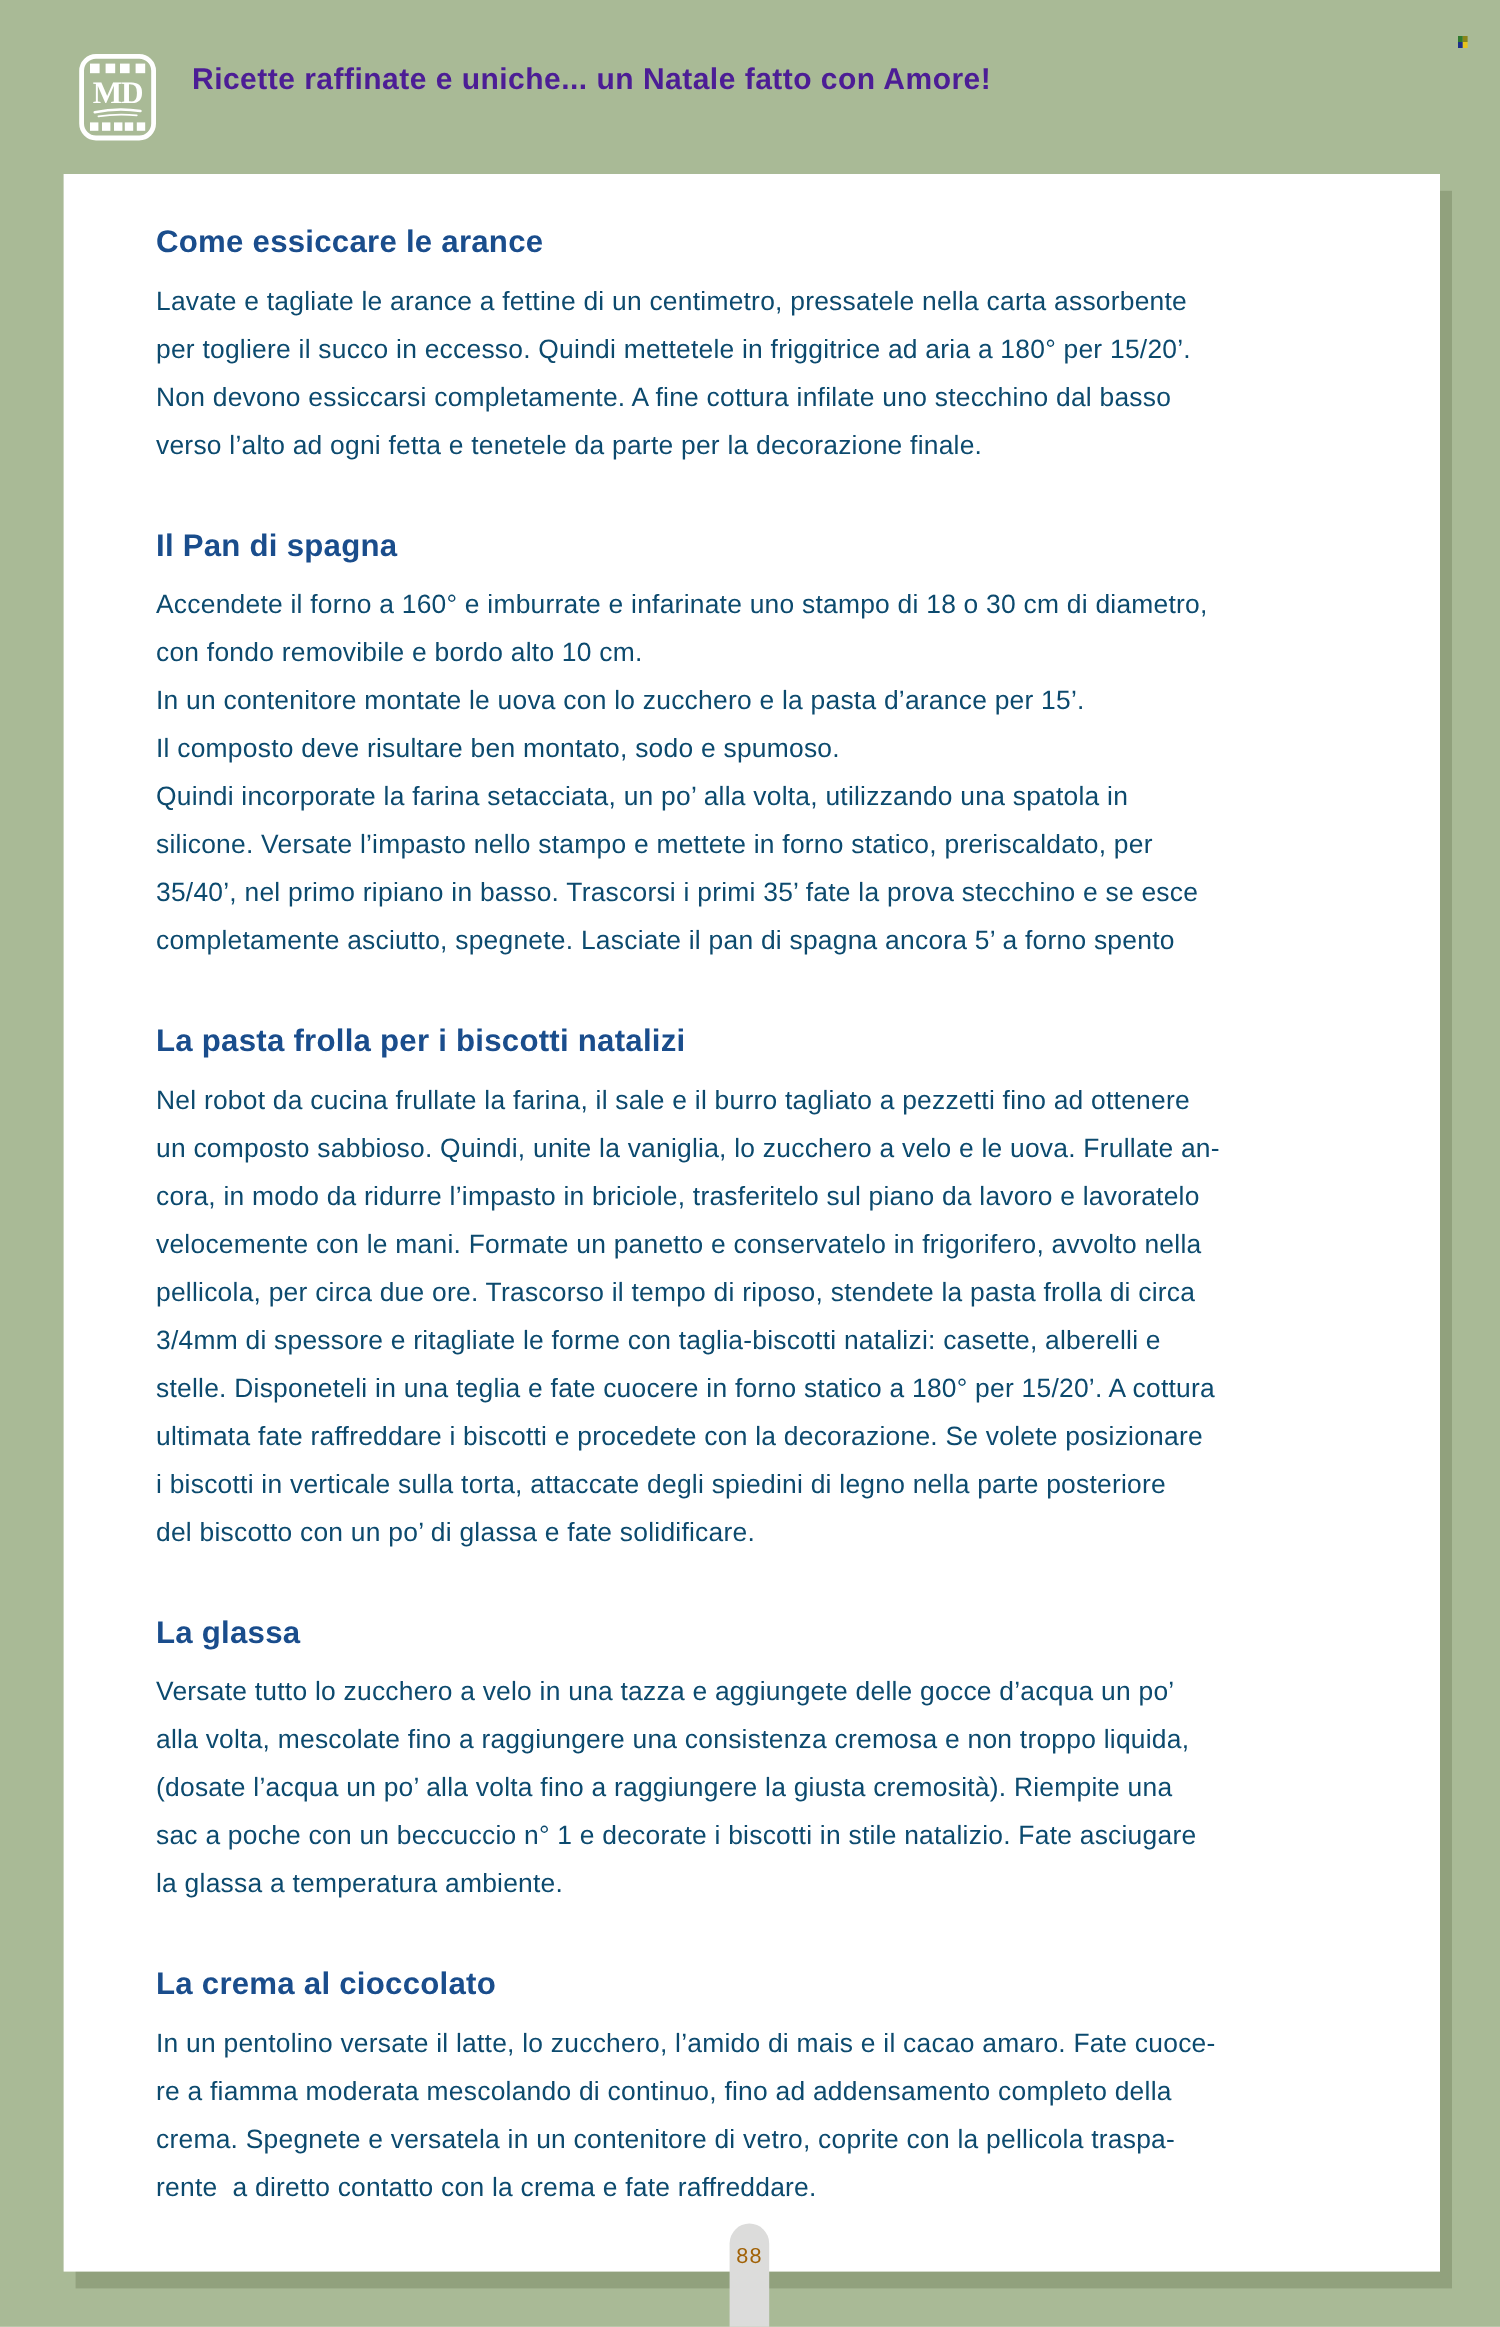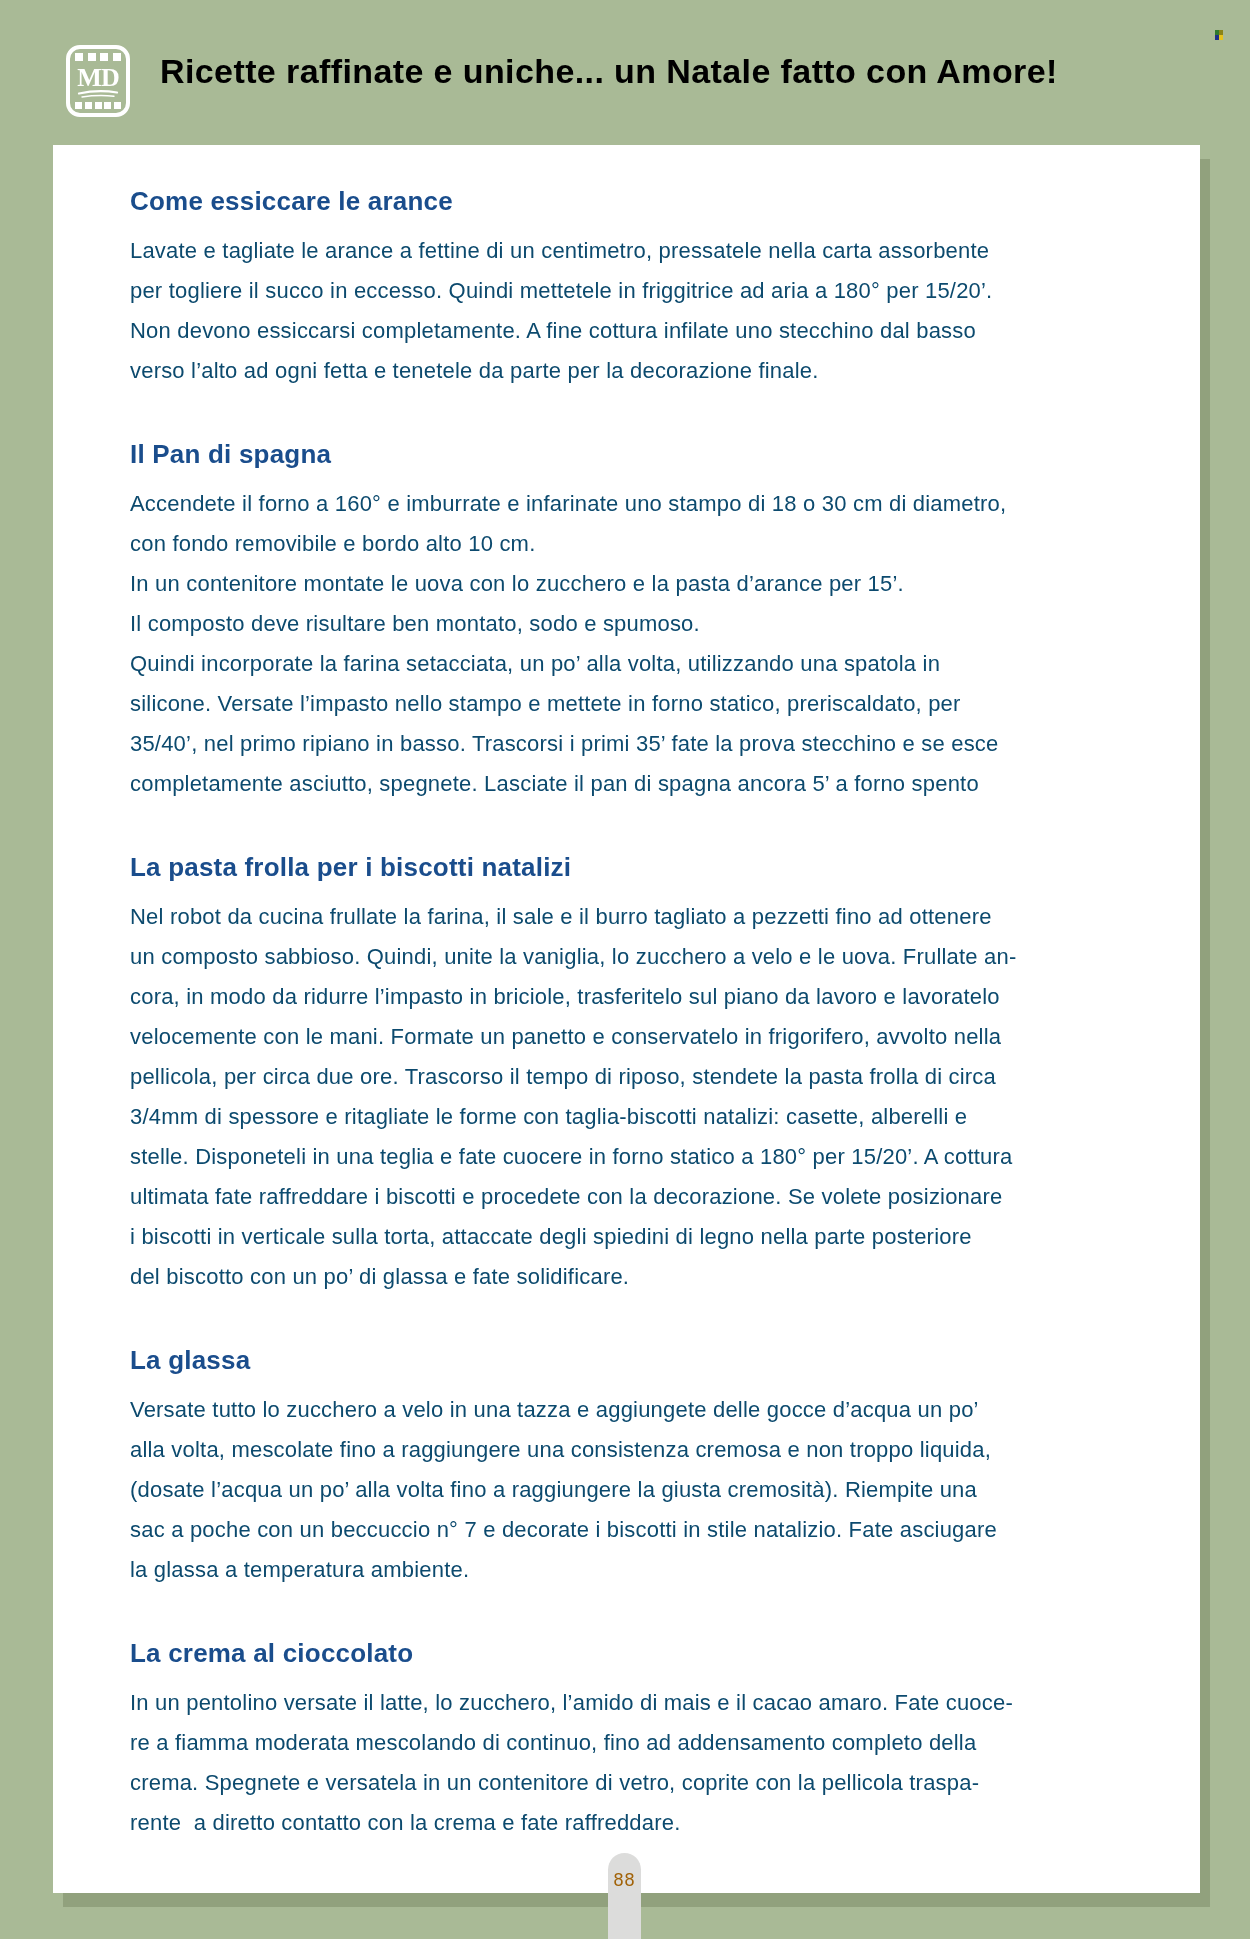--- a/index.html
+++ b/index.html
@@ -28,21 +28,21 @@
   .dots-row.bottom .dot { width:7px; height:7px; }
   .logo-md {
     position:absolute; top:47%; left:50%; transform:translate(-50%,-55%);
     font-family:"Liberation Serif", serif;
     font-weight:bold; font-size:26px; color:#ffffff; letter-spacing:-1px;
   }
   .logo-swoosh { position:absolute; left:50%; bottom:14px; transform:translateX(-50%); }
 
   .page-title {
     position:absolute; left:160px; top:52px;
-    font-size:34px; font-weight:600; color:#000000; letter-spacing:0.4px;
+    font-size:25px; font-weight:600; color:#4c1d95; letter-spacing:0.4px;
     white-space:pre;
   }
 
   .reg-mark {
     position:absolute; left:1215px; top:30px;
     width:8px; height:10px;
     display:grid; grid-template-columns:1fr 1fr; grid-template-rows:1fr 1fr;
   }
   .reg-q1 { background:#2f7a2f; }
   .reg-q2 { background:#8a8418; }
@@ -163,21 +163,21 @@
         <div class="line">del biscotto con un po’ di glassa e fate solidificare.</div>
       </div>
   </div>
 
   <div class="section">
     <h2 class="section-heading">La glassa</h2>
     <div class="section-body">
         <div class="line">Versate tutto lo zucchero a velo in una tazza e aggiungete delle gocce d’acqua un po’</div>
         <div class="line">alla volta, mescolate fino a raggiungere una consistenza cremosa e non troppo liquida,</div>
         <div class="line">(dosate l’acqua un po’ alla volta fino a raggiungere la giusta cremosità). Riempite una</div>
-        <div class="line">sac a poche con un beccuccio n° 7 e decorate i biscotti in stile natalizio. Fate asciugare</div>
+        <div class="line">sac a poche con un beccuccio n° 1 e decorate i biscotti in stile natalizio. Fate asciugare</div>
         <div class="line">la glassa a temperatura ambiente.</div>
       </div>
   </div>
 
   <div class="section">
     <h2 class="section-heading">La crema al cioccolato</h2>
     <div class="section-body">
         <div class="line">In un pentolino versate il latte, lo zucchero, l’amido di mais e il cacao amaro. Fate cuoce-</div>
         <div class="line">re a fiamma moderata mescolando di continuo, fino ad addensamento completo della</div>
         <div class="line">crema. Spegnete e versatela in un contenitore di vetro, coprite con la pellicola traspa-</div>

